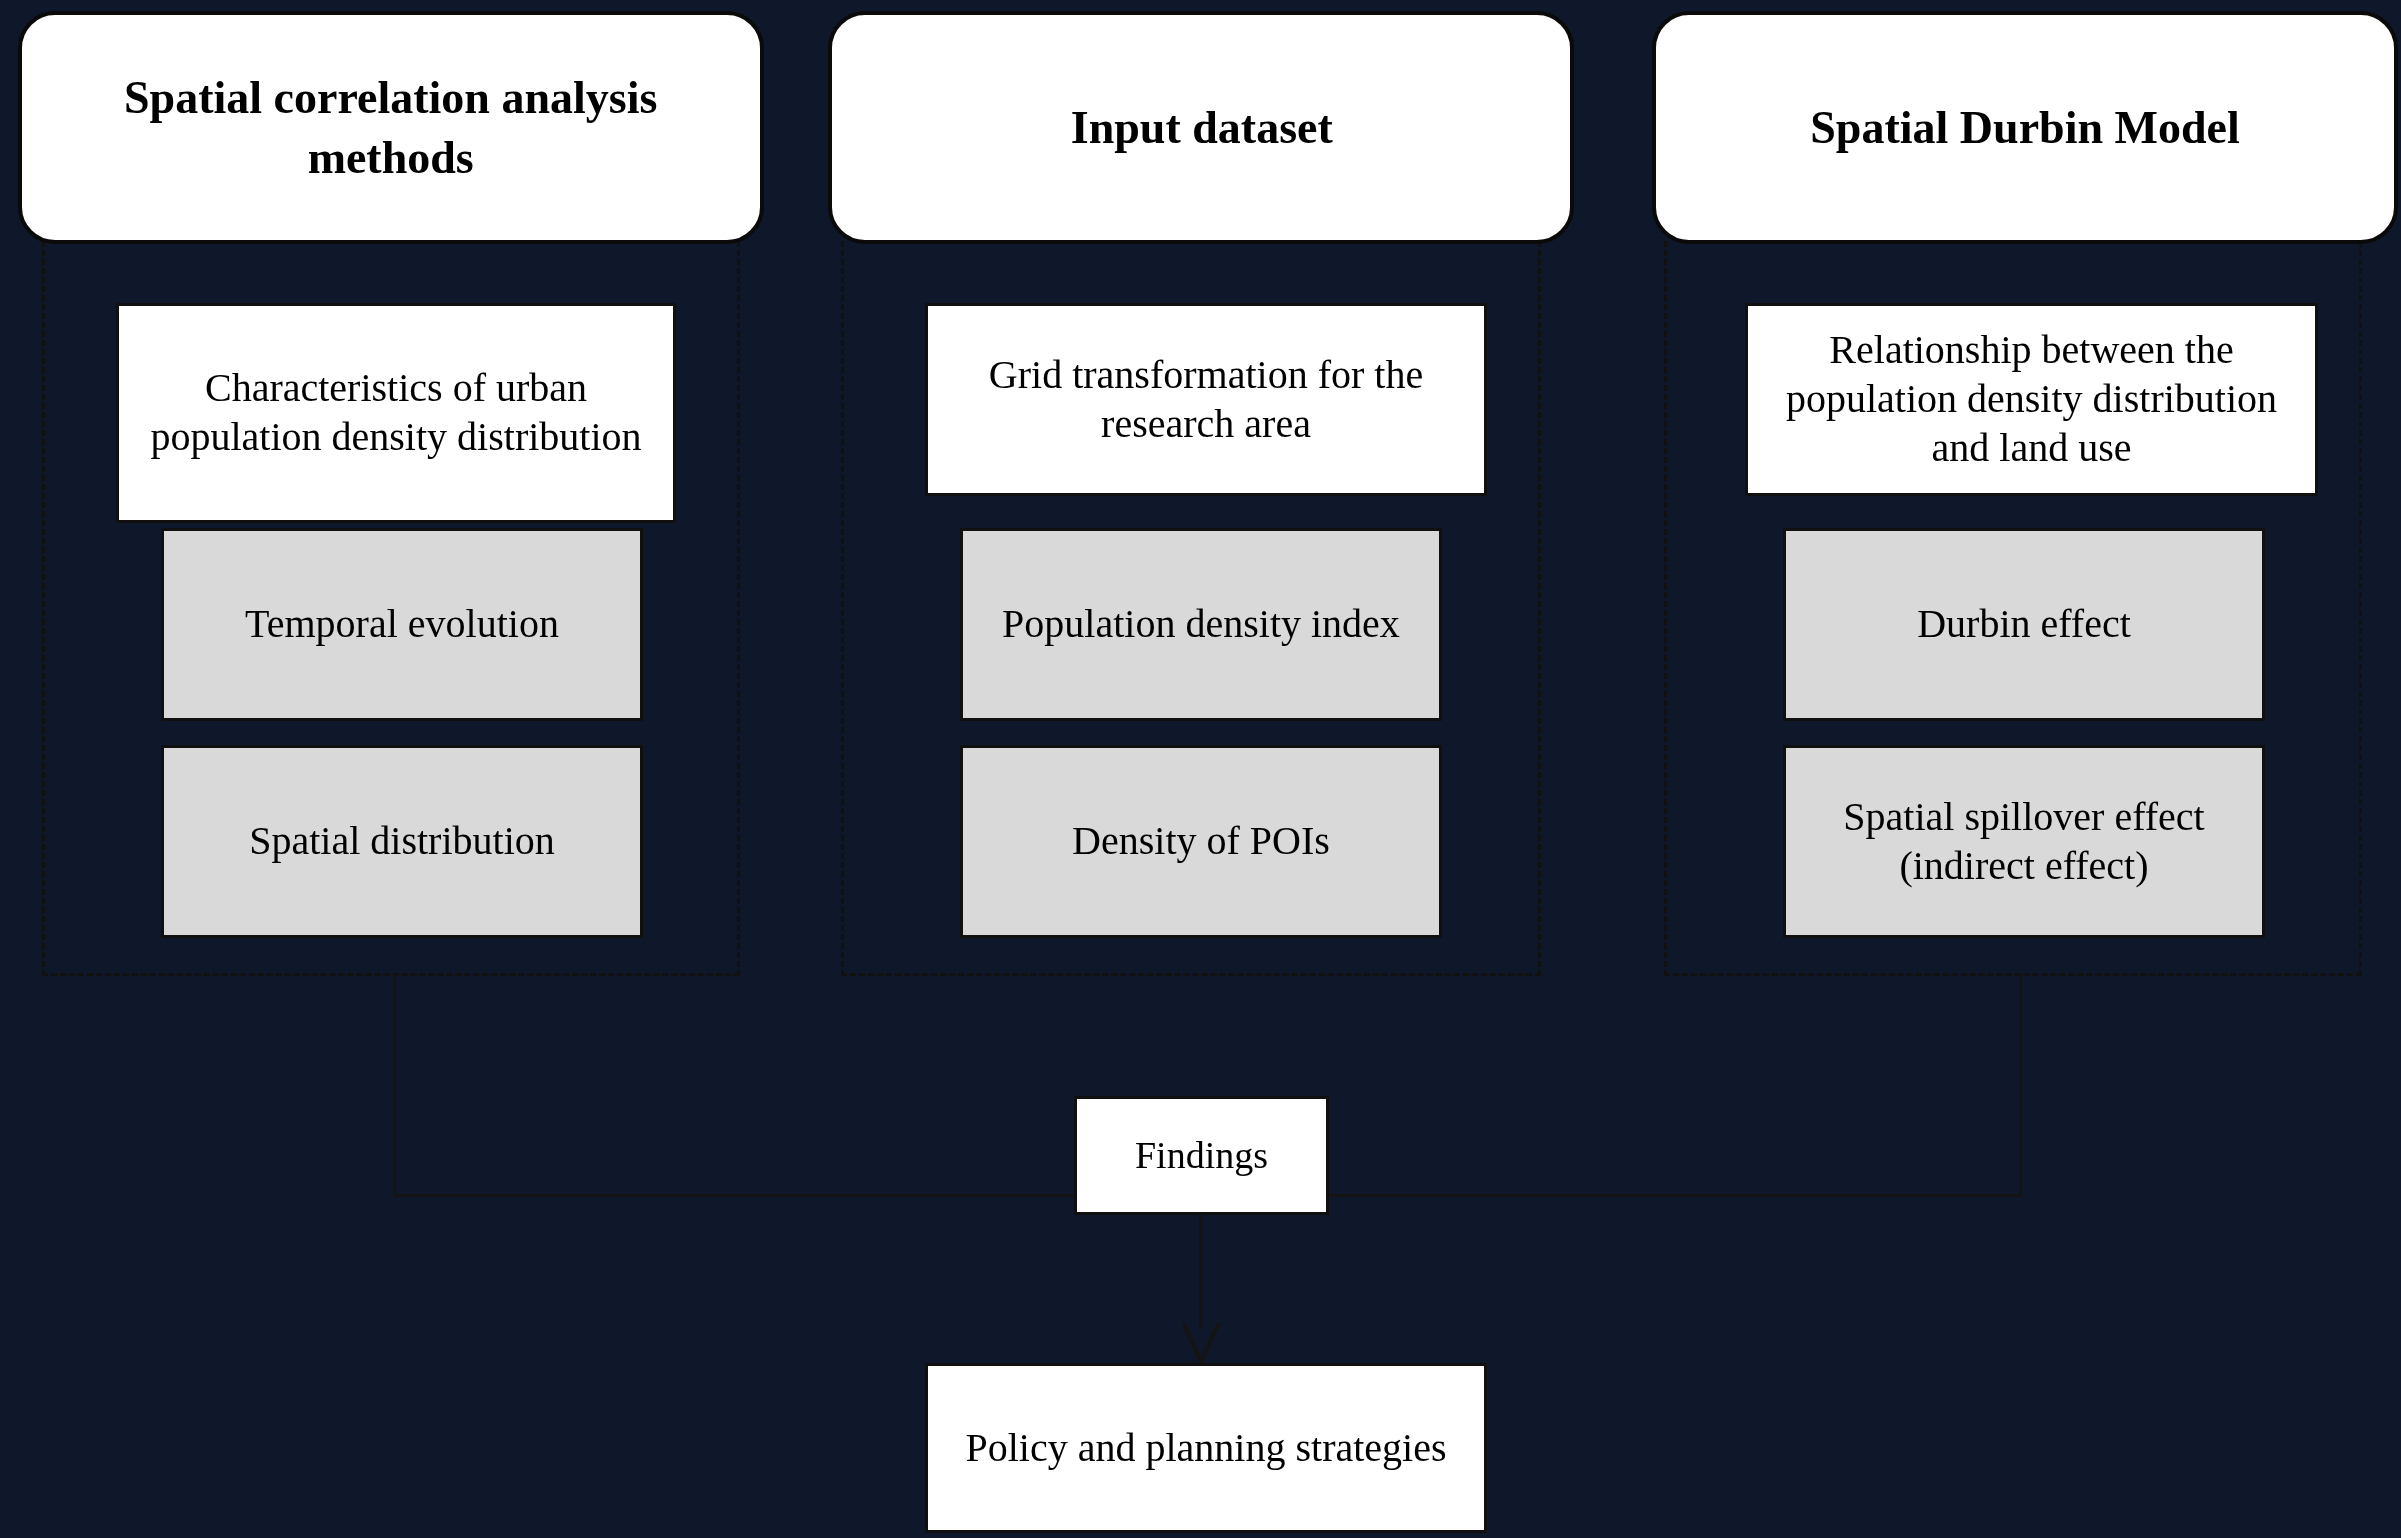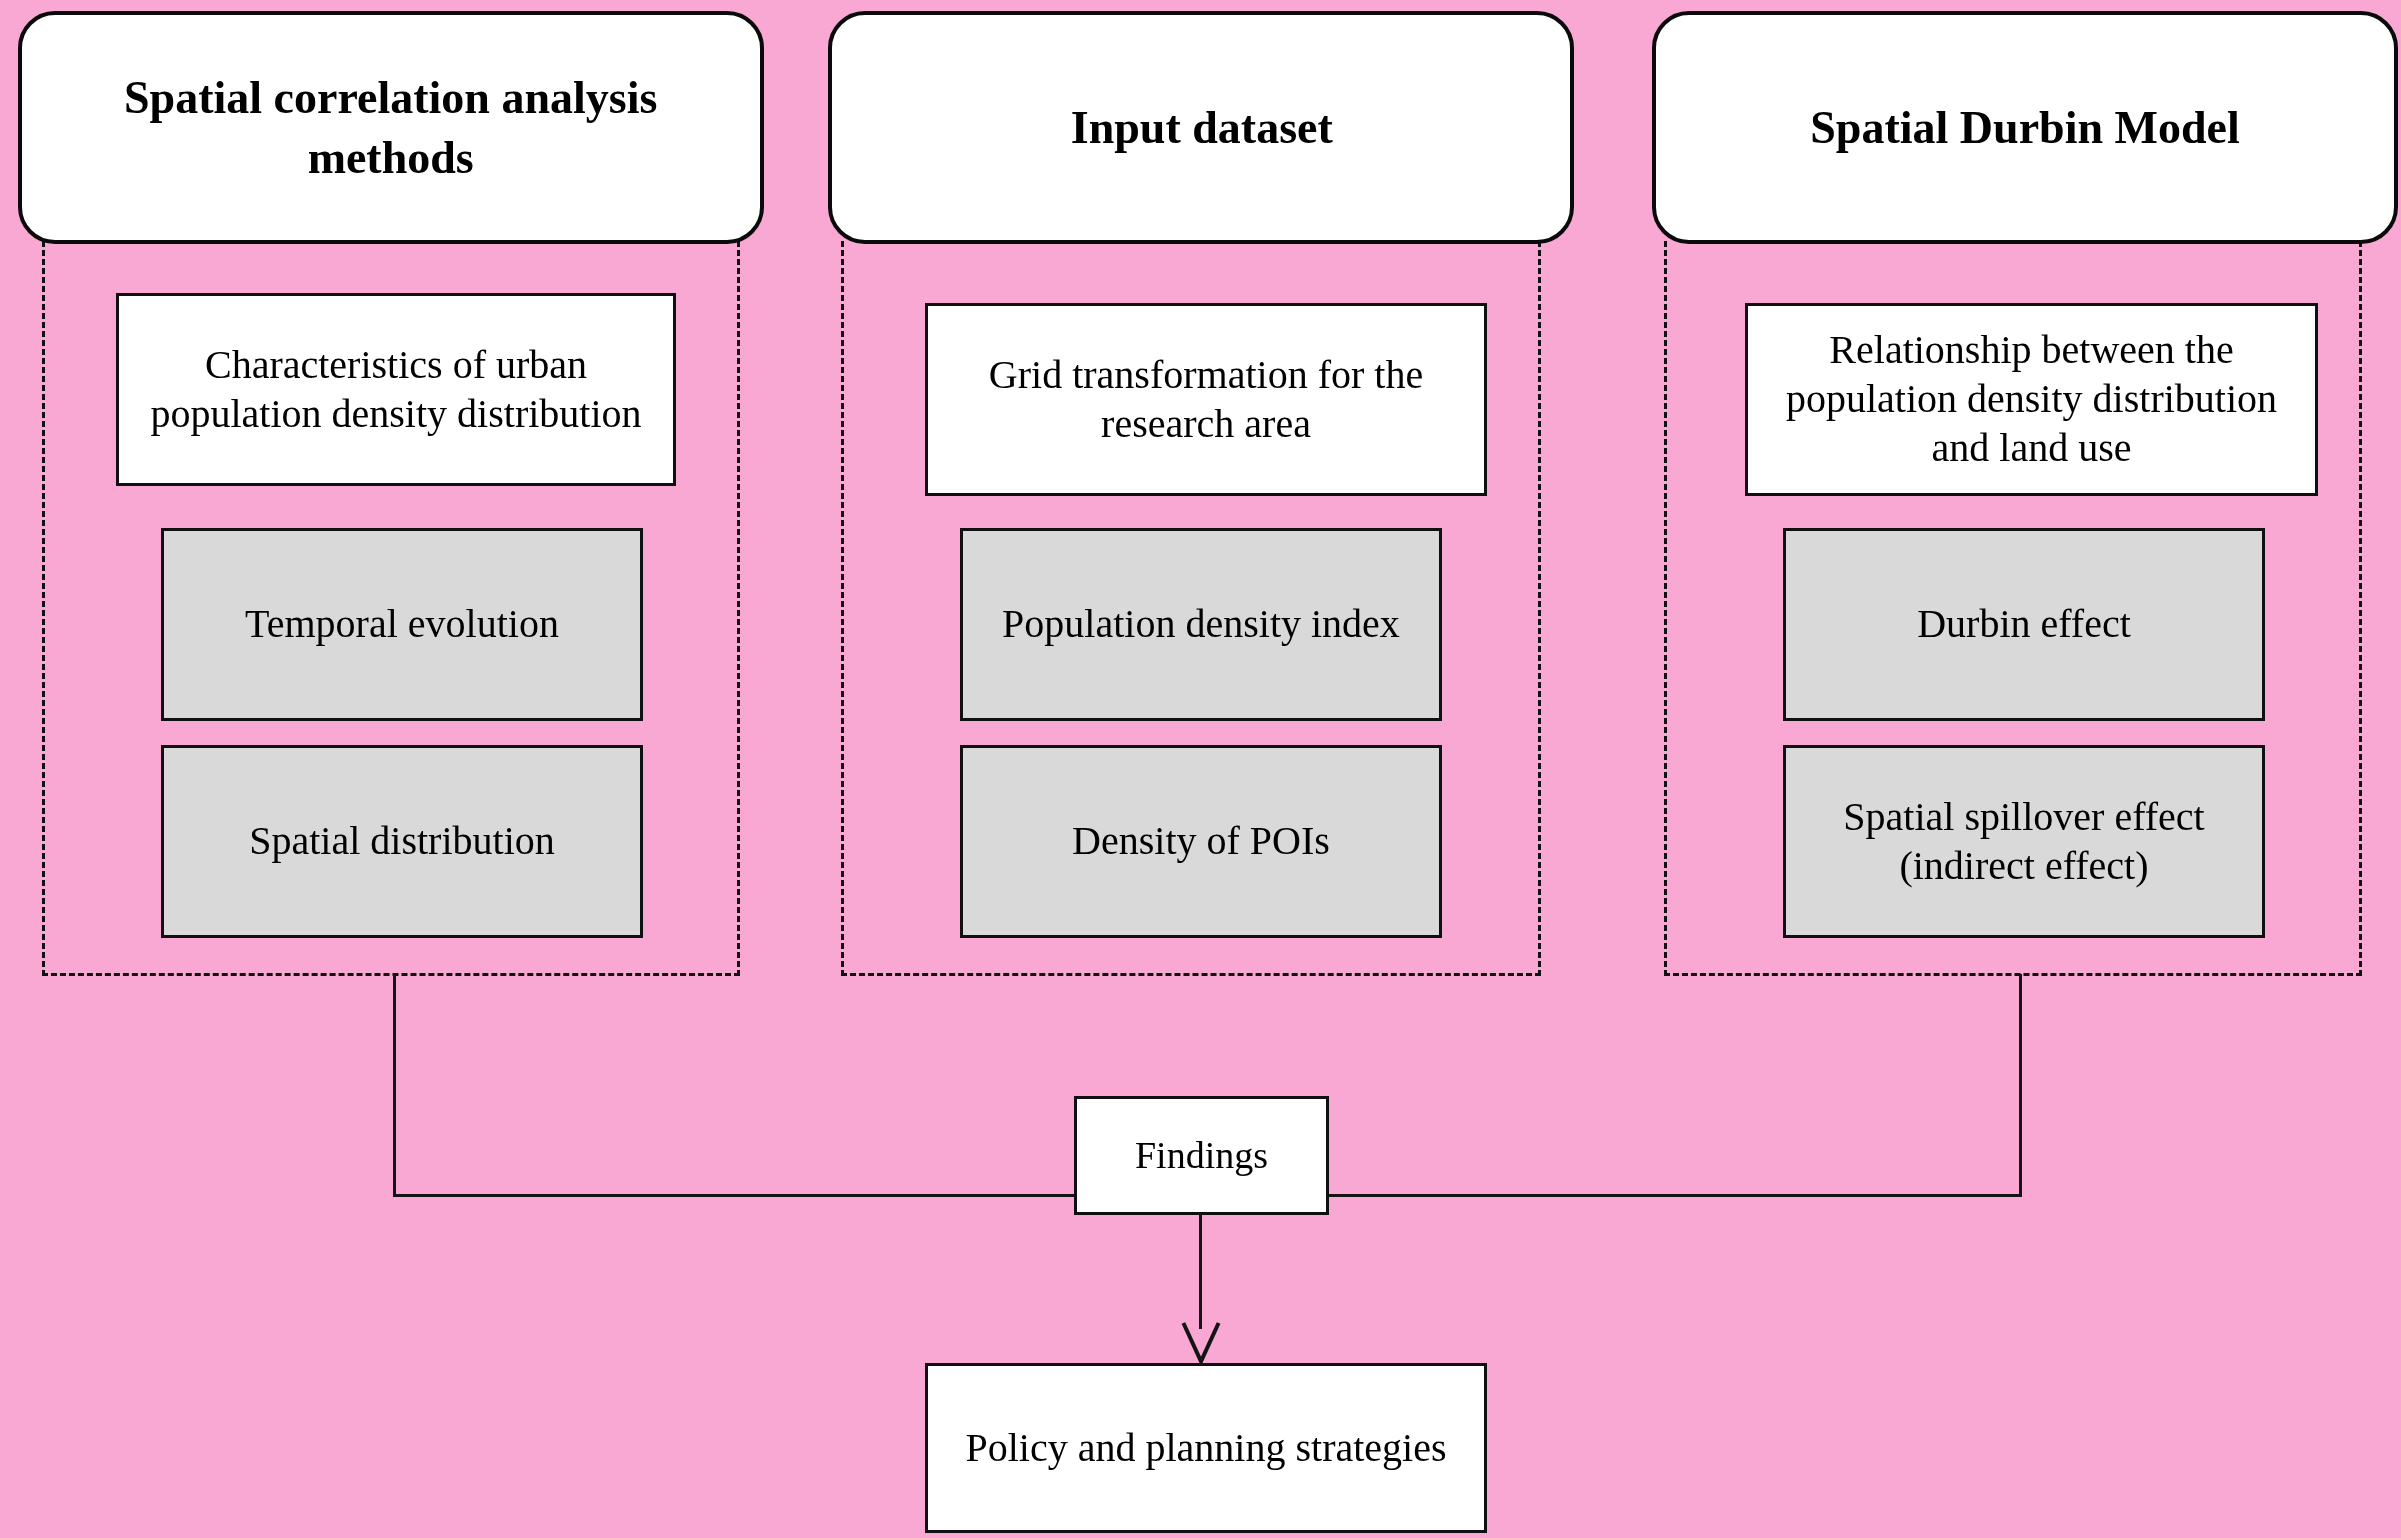--- a/index.html
+++ b/index.html
@@ -4,21 +4,21 @@
 <style>
   html, body {
     margin: 0;
     padding: 0;
     background: #ffffff;
   }
   #canvas {
     position: relative;
     width: 2401px;
     height: 1539px;
-    background: #f9a8d4;
+    background: #0f172a;
     font-family: "Liberation Serif", "DejaVu Serif", serif;
     overflow: hidden;
   }
 
   
   .header-box {
     position: absolute;
     box-sizing: border-box;
     border: 4px solid #0a0a0a;
     border-radius: 37px;
@@ -97,21 +97,21 @@
 </style>
 </head>
 <body>
 
 <div id="canvas">
 
   <div class="dashed-panel" style="left:42px; top:241px; width:698px; height:735px;"></div>
 
   <div class="header-box t-big" style="left:17.7px; top:11.2px; width:746px; height:233px;">Spatial correlation analysis methods</div>
 
-  <div class="rect-box t-mid" style="left:116px; top:293px; width:560px; height:193px;">Characteristics of urban population density distribution</div>
+  <div class="rect-box t-mid" style="left:116px; top:303px; width:560px; height:220px;">Characteristics of urban population density distribution</div>
 
   <div class="grey-box t-mid" style="left:161px; top:528px; width:482px; height:193px;">Temporal evolution</div>
 
   <div class="grey-box t-mid" style="left:161px; top:745px; width:482px; height:193px;">Spatial distribution</div>
 
   <div class="dashed-panel" style="left:841px; top:241px; width:700px; height:735px;"></div>
 
   <div class="header-box t-big" style="left:828px; top:11.2px; width:746px; height:233px;padding-left:16px;">Input dataset</div>
 
   <div class="rect-box t-mid" style="left:925px; top:303px; width:562px; height:193px;">Grid transformation for the research area</div>

